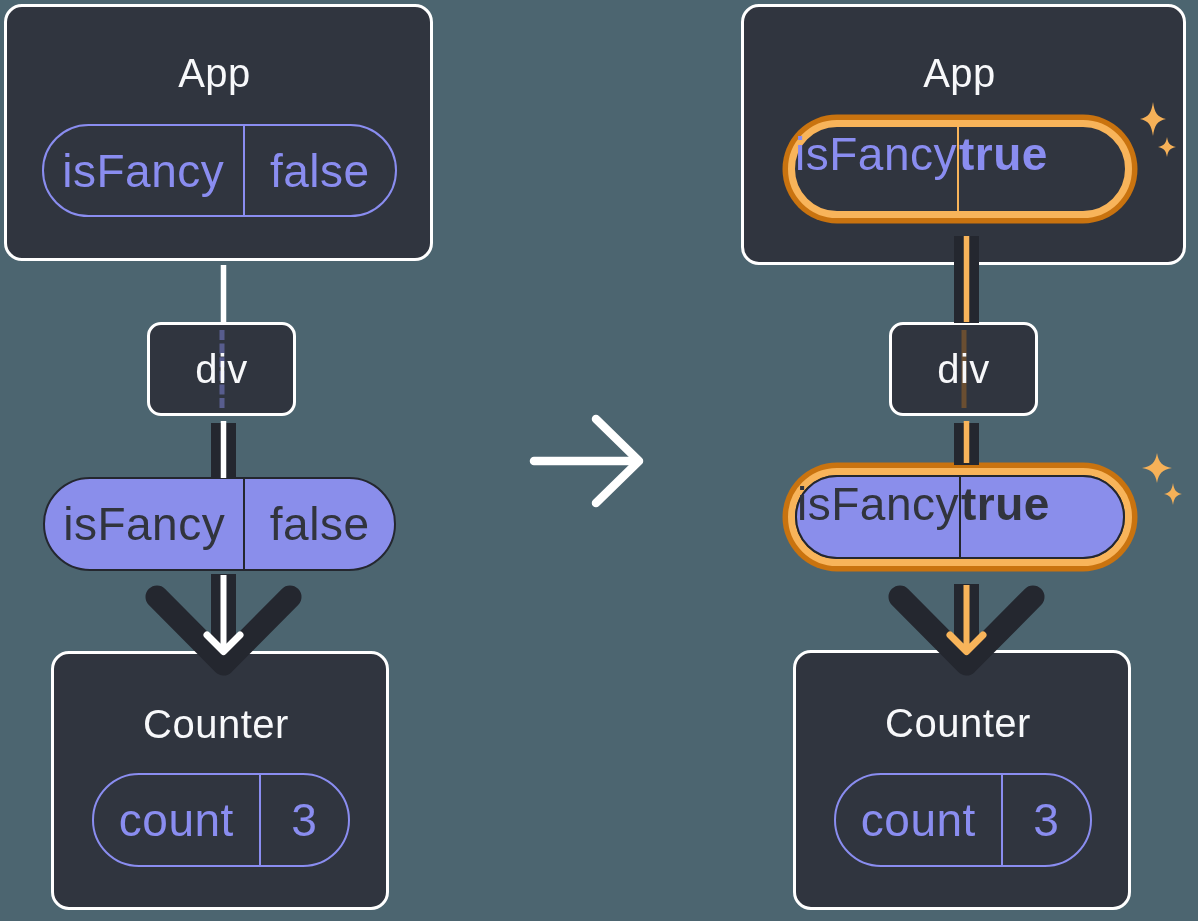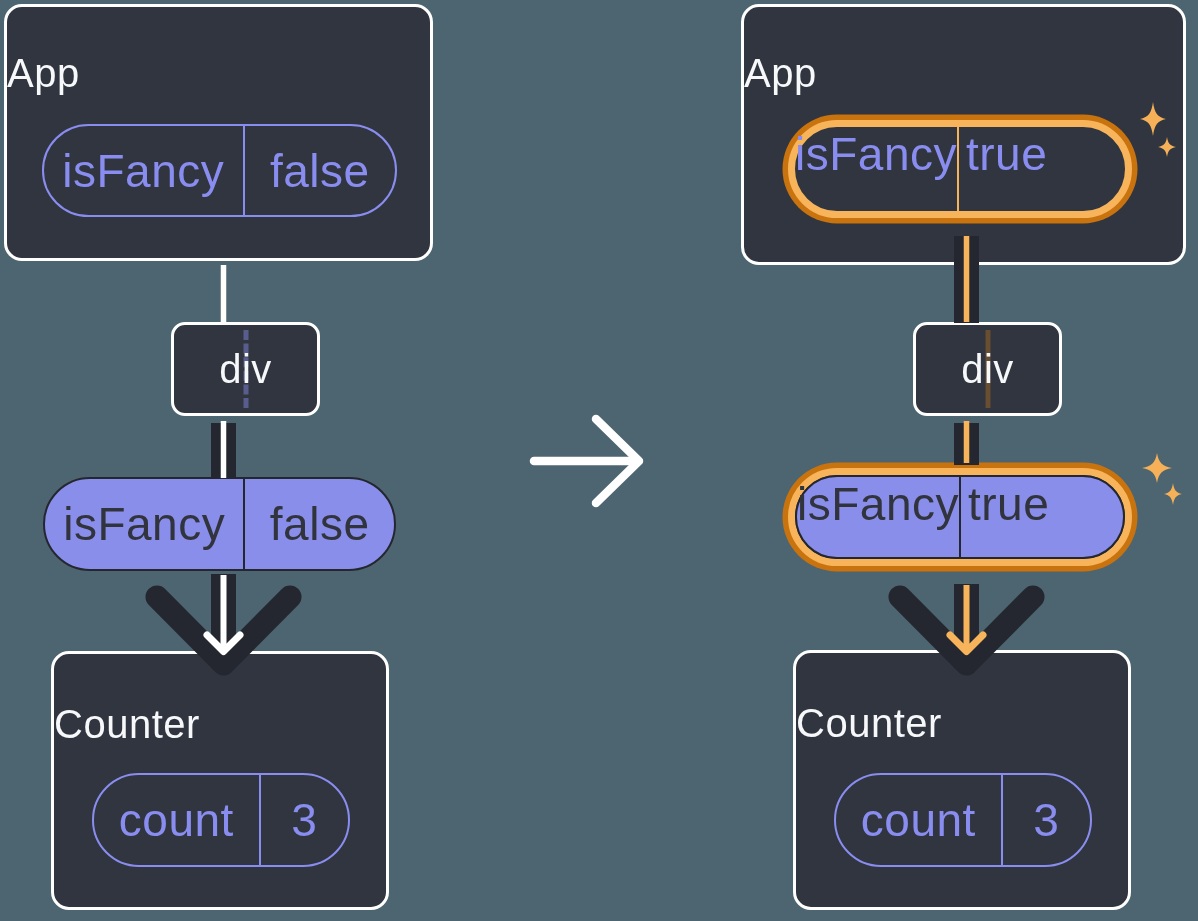--- a/index.html
+++ b/index.html
@@ -17,21 +17,21 @@
   }
   *{box-sizing:border-box;margin:0;padding:0;}
   body{background:var(--bg);font-family:"Liberation Sans",sans-serif;}
   #canvas{position:relative;width:1198px;height:921px;background:var(--bg);overflow:hidden;}
 
   .card{
     position:absolute;background:var(--card);
     border:3.5px solid var(--white);border-radius:18px;
   }
   .card .title{
-    position:absolute;left:0;right:8px;
+    position:absolute;left:0;right:8px;text-align:center;
     color:var(--text);font-size:40px;line-height:40px;letter-spacing:.5px;
   }
 
   .pill{
     position:absolute;display:flex;align-items:stretch;
     border-radius:60px;font-size:46px;letter-spacing:.5px;
   }
   .pill .cell{display:flex;align-items:center;justify-content:center;}
   .pill .c1{width:57.4%;}
   .pill .c2{flex:1;border-radius:20px;}
@@ -58,27 +58,27 @@
     font-size:46px;letter-spacing:.5px;color:var(--purple);
   }
   .fancy-inner-dark .c1{border-right:2.5px solid var(--orange-light);}
   .fancy-inner-purple{
     display:flex;width:100%;height:100%;
     border:2.5px solid var(--ink);border-radius:43px;
     background:var(--purple-fill);
     font-size:46px;letter-spacing:.5px;color:var(--purple-dark-text);
   }
   .fancy-inner-purple .c1{border-right:2.5px solid var(--ink);}
-  .bold{font-weight:400;padding-left:7px;}
+  .bold{font-weight:700;}
 
   .node{
     position:absolute;background:var(--card);
     border:3px solid var(--white);border-radius:14px;
     display:flex;align-items:center;justify-content:center;
-    color:var(--text);font-size:40px;letter-spacing:.5px;margin-left:24px;
+    color:var(--text);font-size:40px;letter-spacing:.5px;
   }
   .node .stripe{
     position:absolute;left:50%;top:5px;bottom:5px;width:0;
     transform:translateX(-50%);z-index:0;
   }
   .stripe.purple-dash{border-left:5px dashed rgba(138,141,240,.45);}
   .stripe.orange-dim{border-left:5px solid rgba(155,98,38,.55);}
   .node .node-label{position:relative;z-index:1;}
 
   #overlay{position:absolute;inset:0;z-index:6;pointer-events:none;}

